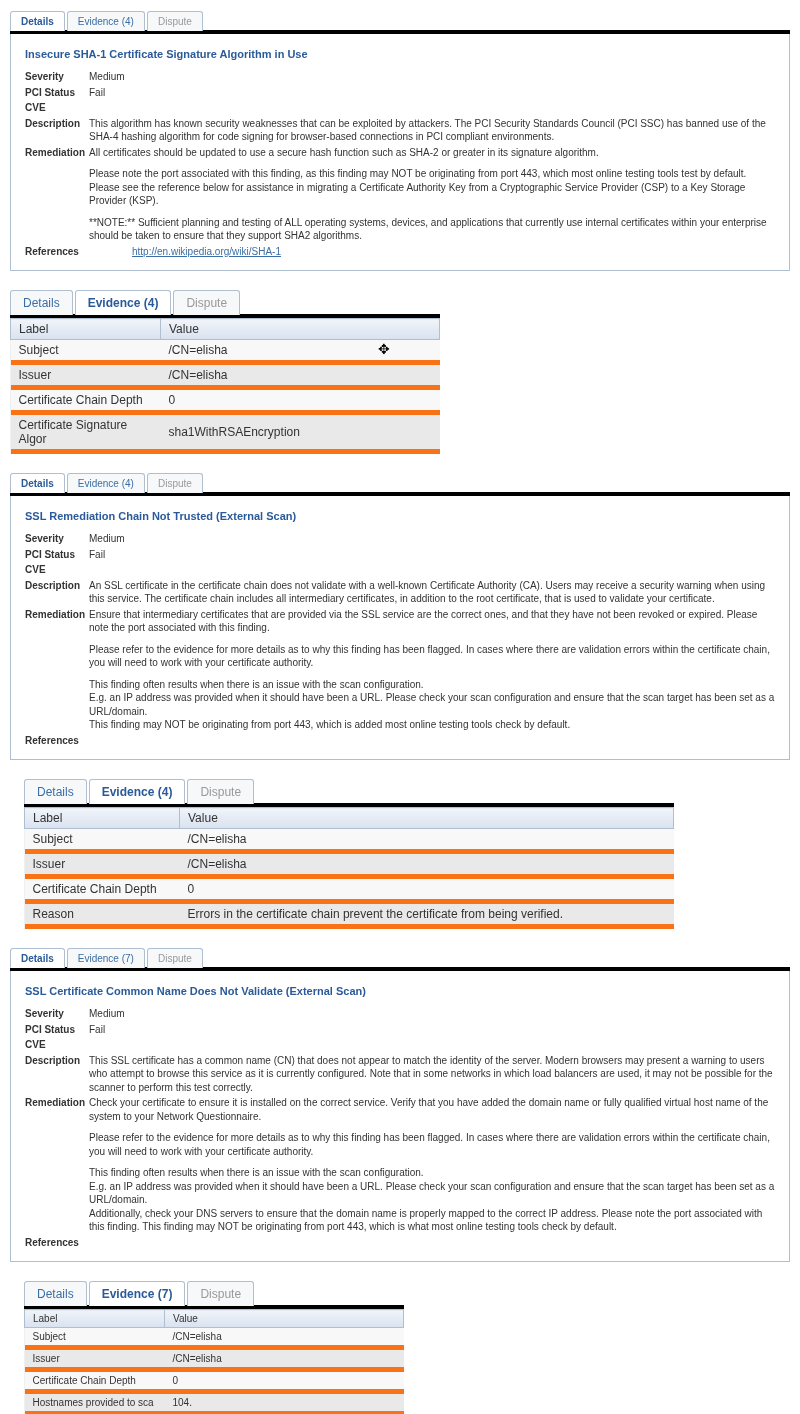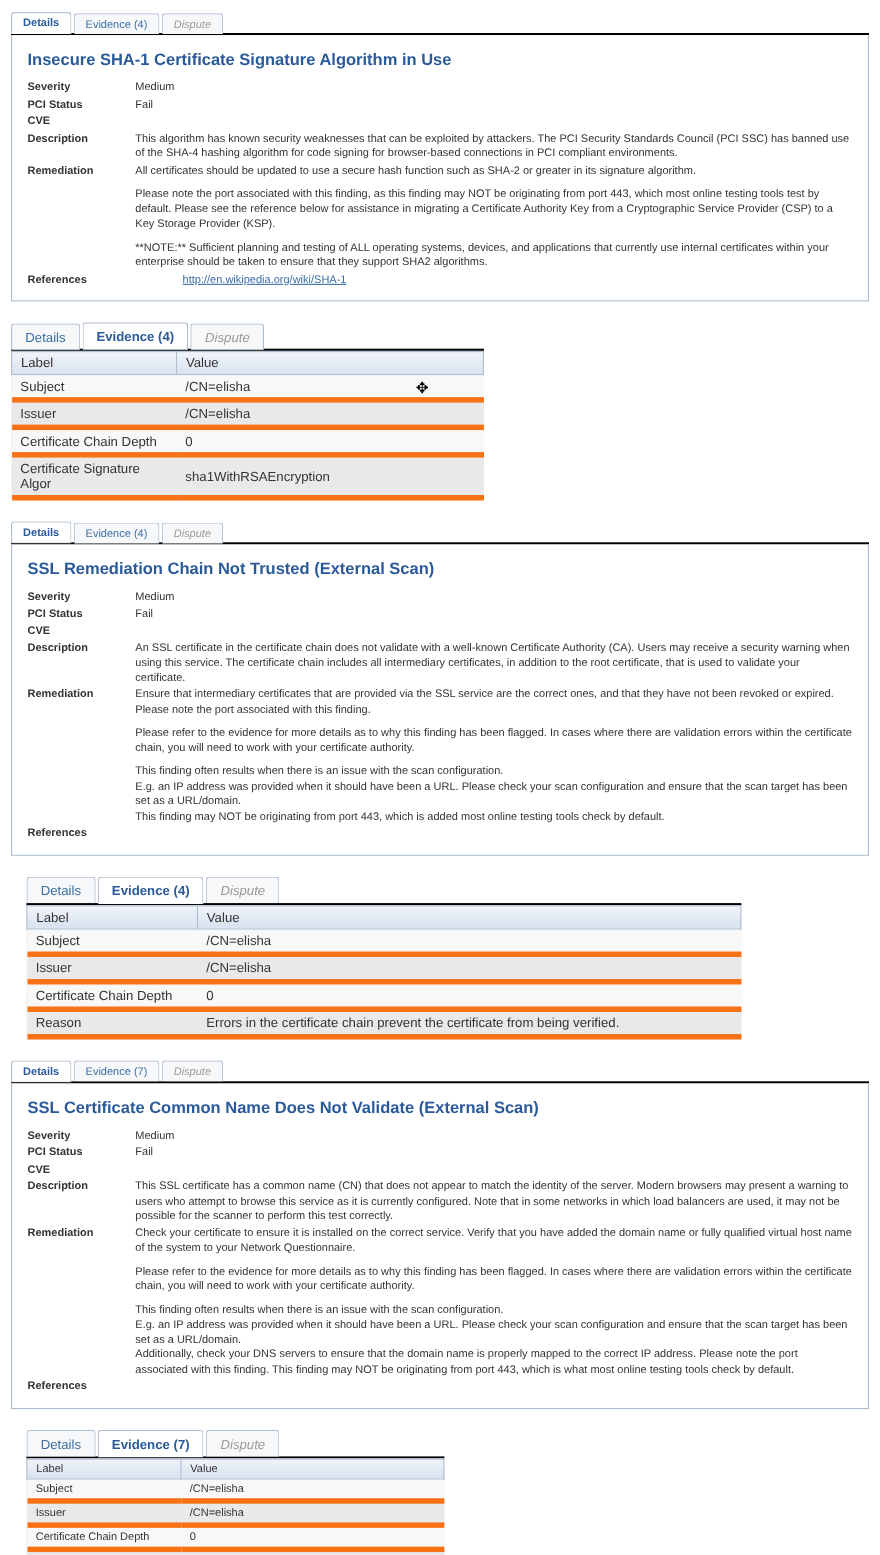--- a/index.html
+++ b/index.html
@@ -9,22 +9,21 @@
     font-family: Verdana, Geneva, sans-serif;
     font-size: 10px;
     background: #ffffff;
     color: #333;
   }
   .panel {
     margin-bottom: 18px;
   }
   .tabs {
     display: flex;
-    border-bottom: 2px solid #000000;
-    align-items: center;
+    border-bottom: 4px solid #000000;
   }
   .tab {
     padding: 4px 10px 3px 10px;
     border: 1px solid #b0bfd0;
     border-bottom: none;
     border-top-left-radius: 3px;
     border-top-right-radius: 3px;
     margin-right: 2px;
     background: #f7f8f9;
     color: #3a6ea5;
@@ -34,44 +33,42 @@
     top: 1px;
   }
   .tab.active {
     background: #ffffff;
     border-bottom: 1px solid #ffffff;
     font-weight: bold;
     color: #2a5a99;
   }
   .tab.inactive {
     color: #999;
-    font-style: italic;
   }
   .tab-body {
     border: 1px solid #b0bfd0;
     border-top: none;
     padding: 10px 14px;
     background: #ffffff;
   }
   .tab-body2 {
     border-top: none;
     padding: 0;
     background: #f0f0f0;
   }
   .finding-title {
     font-weight: bold;
     color: #2a5a99;
-    font-size: 15px;
+    font-size: 11px;
     margin: 4px 0 10px 0;
   }
   .kv {
     display: flex;
     margin: 2px 0;
     line-height: 1.35;
-    gap: 34px;
   }
   .kv .k {
     width: 64px;
     font-weight: bold;
     color: #333;
     flex-shrink: 0;
     font-size: 10px;
   }
   .kv .v {
     flex: 1;

